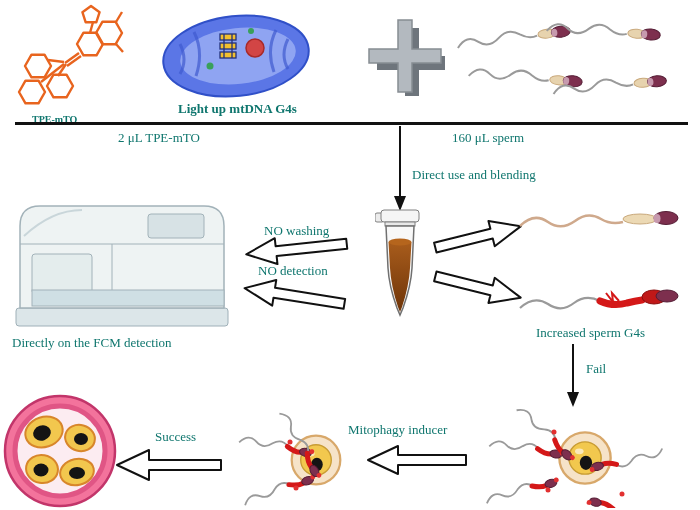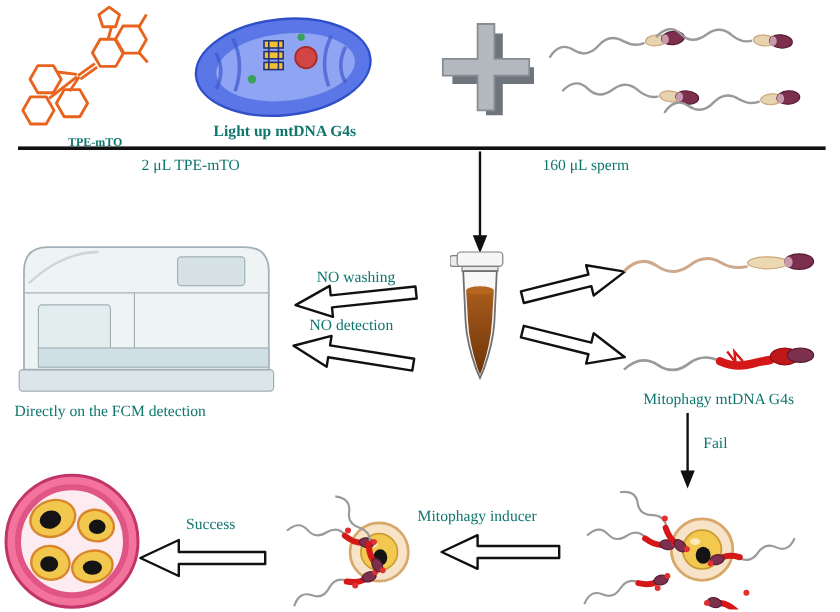--- a/index.html
+++ b/index.html
@@ -57,21 +57,21 @@
       <line x1="57" y1="61" x2="71" y2="51"></line>
       <line x1="59" y1="64" x2="73" y2="54"></line>
       <polygon points="95,42 88.5,53.3 75.5,53.3 69,42 75.5,30.7 88.5,30.7"></polygon>
       <polygon points="114,31 107.5,42.3 94.5,42.3 88,31 94.5,19.7 107.5,19.7"></polygon>
       <polygon points="83,4 74.4,10.2 77.7,20.3 88.3,20.3 91.6,10.2"></polygon>
       <line x1="85" y1="20" x2="82" y2="31"></line>
       <line x1="108" y1="20" x2="114" y2="10"></line>
       <line x1="108" y1="42" x2="115" y2="50"></line>
     </g>
   </svg>
-  <div class="lbl small" style="left:32px;top:114px;width:70px;text-align:right">TPE-mTO</div>
+  <div class="lbl small" style="left:32px;top:114px;width:70px;text-align:left">TPE-mTO</div>
 
   <svg class="abs" style="left:158px;top:6px" width="155" height="95" viewBox="0 0 155 95">
     <ellipse cx="78" cy="50" rx="73" ry="40" fill="#5b76e6" stroke="#3050c8" stroke-width="2" transform="rotate(-6 78 50)"></ellipse>
     <ellipse cx="80" cy="50" rx="58" ry="28" fill="#8fa4f2" transform="rotate(-6 80 50)"></ellipse>
     <path d="M22,38 q8,16 0,30 M36,26 q10,20 2,44 M130,33 q-8,16 0,30 M118,24 q-10,20 -2,42" stroke="#3e5ace" stroke-width="3" fill="none" opacity="0.7"></path>
     <g stroke="#23307a" stroke-width="1.3" fill="#f2c030">
       <rect x="62" y="28" width="16" height="6"></rect>
       <rect x="62" y="37" width="16" height="6"></rect>
       <rect x="62" y="46" width="16" height="6"></rect>
       <line x1="66" y1="28" x2="66" y2="52"></line>
@@ -96,20 +96,21 @@
   </svg>
 
   <div class="baseline"></div>
   <div class="lbl" style="left:118px;top:131px">2 μL TPE-mTO</div>
   <div class="lbl" style="left:452px;top:131px">160 μL sperm</div>
 
   <svg class="abs" style="left:390px;top:126px" width="20" height="86" viewBox="0 0 20 86">
     <line x1="10" y1="0" x2="10" y2="72" stroke="#111" stroke-width="2"></line>
     <polygon points="4,70 16,70 10,85" fill="#111"></polygon>
   </svg>
+  <div class="lbl" style="left:412px;top:168px">Direct use and blending</div>
 
   <svg class="abs" style="left:375px;top:208px" width="50" height="115" viewBox="0 0 50 115">
     <rect x="0" y="5" width="9" height="9" rx="2" fill="#ececec" stroke="#808080"></rect>
     <rect x="6" y="2" width="38" height="12" rx="3" fill="#f5f5f5" stroke="#808080"></rect>
     <rect x="10" y="14" width="30" height="4" fill="#e8e8e8" stroke="#808080"></rect>
     <path d="M11,18 L13,60 Q14,78 22,100 L25,107 L28,100 Q36,78 37,60 L39,18 Z" fill="#f8f8f8" stroke="#707070" stroke-width="1.5"></path>
     <path d="M13.5,34 L15,60 Q16,78 23,99 L25,104 L27,99 Q34,78 35,60 L36.5,34 Q25,40 13.5,34 Z" fill="url(#liquidGrad)"></path>
     <ellipse cx="25" cy="34" rx="11.5" ry="3.5" fill="#b5651d"></ellipse>
   </svg>
 
@@ -148,21 +149,21 @@
     <ellipse cx="141" cy="20.5" rx="3.5" ry="4.5" fill="#c79aae"></ellipse>
   </svg>
 
   <svg class="abs" style="left:516px;top:276px" width="175" height="50" viewBox="0 0 175 50">
     <path d="M4,32 q14,-13 28,-4 q13,9 26,-1 q12,-9 26,-2" fill="none" stroke="#9a9a9a" stroke-width="2.2"></path>
     <path d="M84,25 q13,6 27,2 q8,-2 15,-3" fill="none" stroke="#d41818" stroke-width="7" stroke-linecap="round"></path>
     <path d="M90,17 l7,9 l-1,-9 l7,8" stroke="#d41818" stroke-width="2" fill="none"></path>
     <ellipse cx="138" cy="21" rx="12" ry="7" fill="#c01818" stroke="#8a0d0d"></ellipse>
     <ellipse cx="151" cy="20" rx="11" ry="6" fill="#7d2f4e" stroke="#551d35"></ellipse>
   </svg>
-  <div class="lbl" style="left:536px;top:326px">Mitophagy mtDNA G4s</div>
+  <div class="lbl" style="left:536px;top:326px">Increased sperm G4s</div>
 
   <svg class="abs" style="left:563px;top:344px" width="20" height="64" viewBox="0 0 20 64">
     <line x1="10" y1="0" x2="10" y2="50" stroke="#111" stroke-width="2"></line>
     <polygon points="4,48 16,48 10,63" fill="#111"></polygon>
   </svg>
   <div class="lbl" style="left:586px;top:362px">Fail</div>
 
   <svg class="abs" style="left:482px;top:398px" width="185" height="110" viewBox="0 0 185 110">
     <use href="#egg-cell" transform="translate(103,60) scale(0.95)"></use>
     <use href="#sperm-red" transform="translate(6,26) rotate(10 0 18)"></use>

